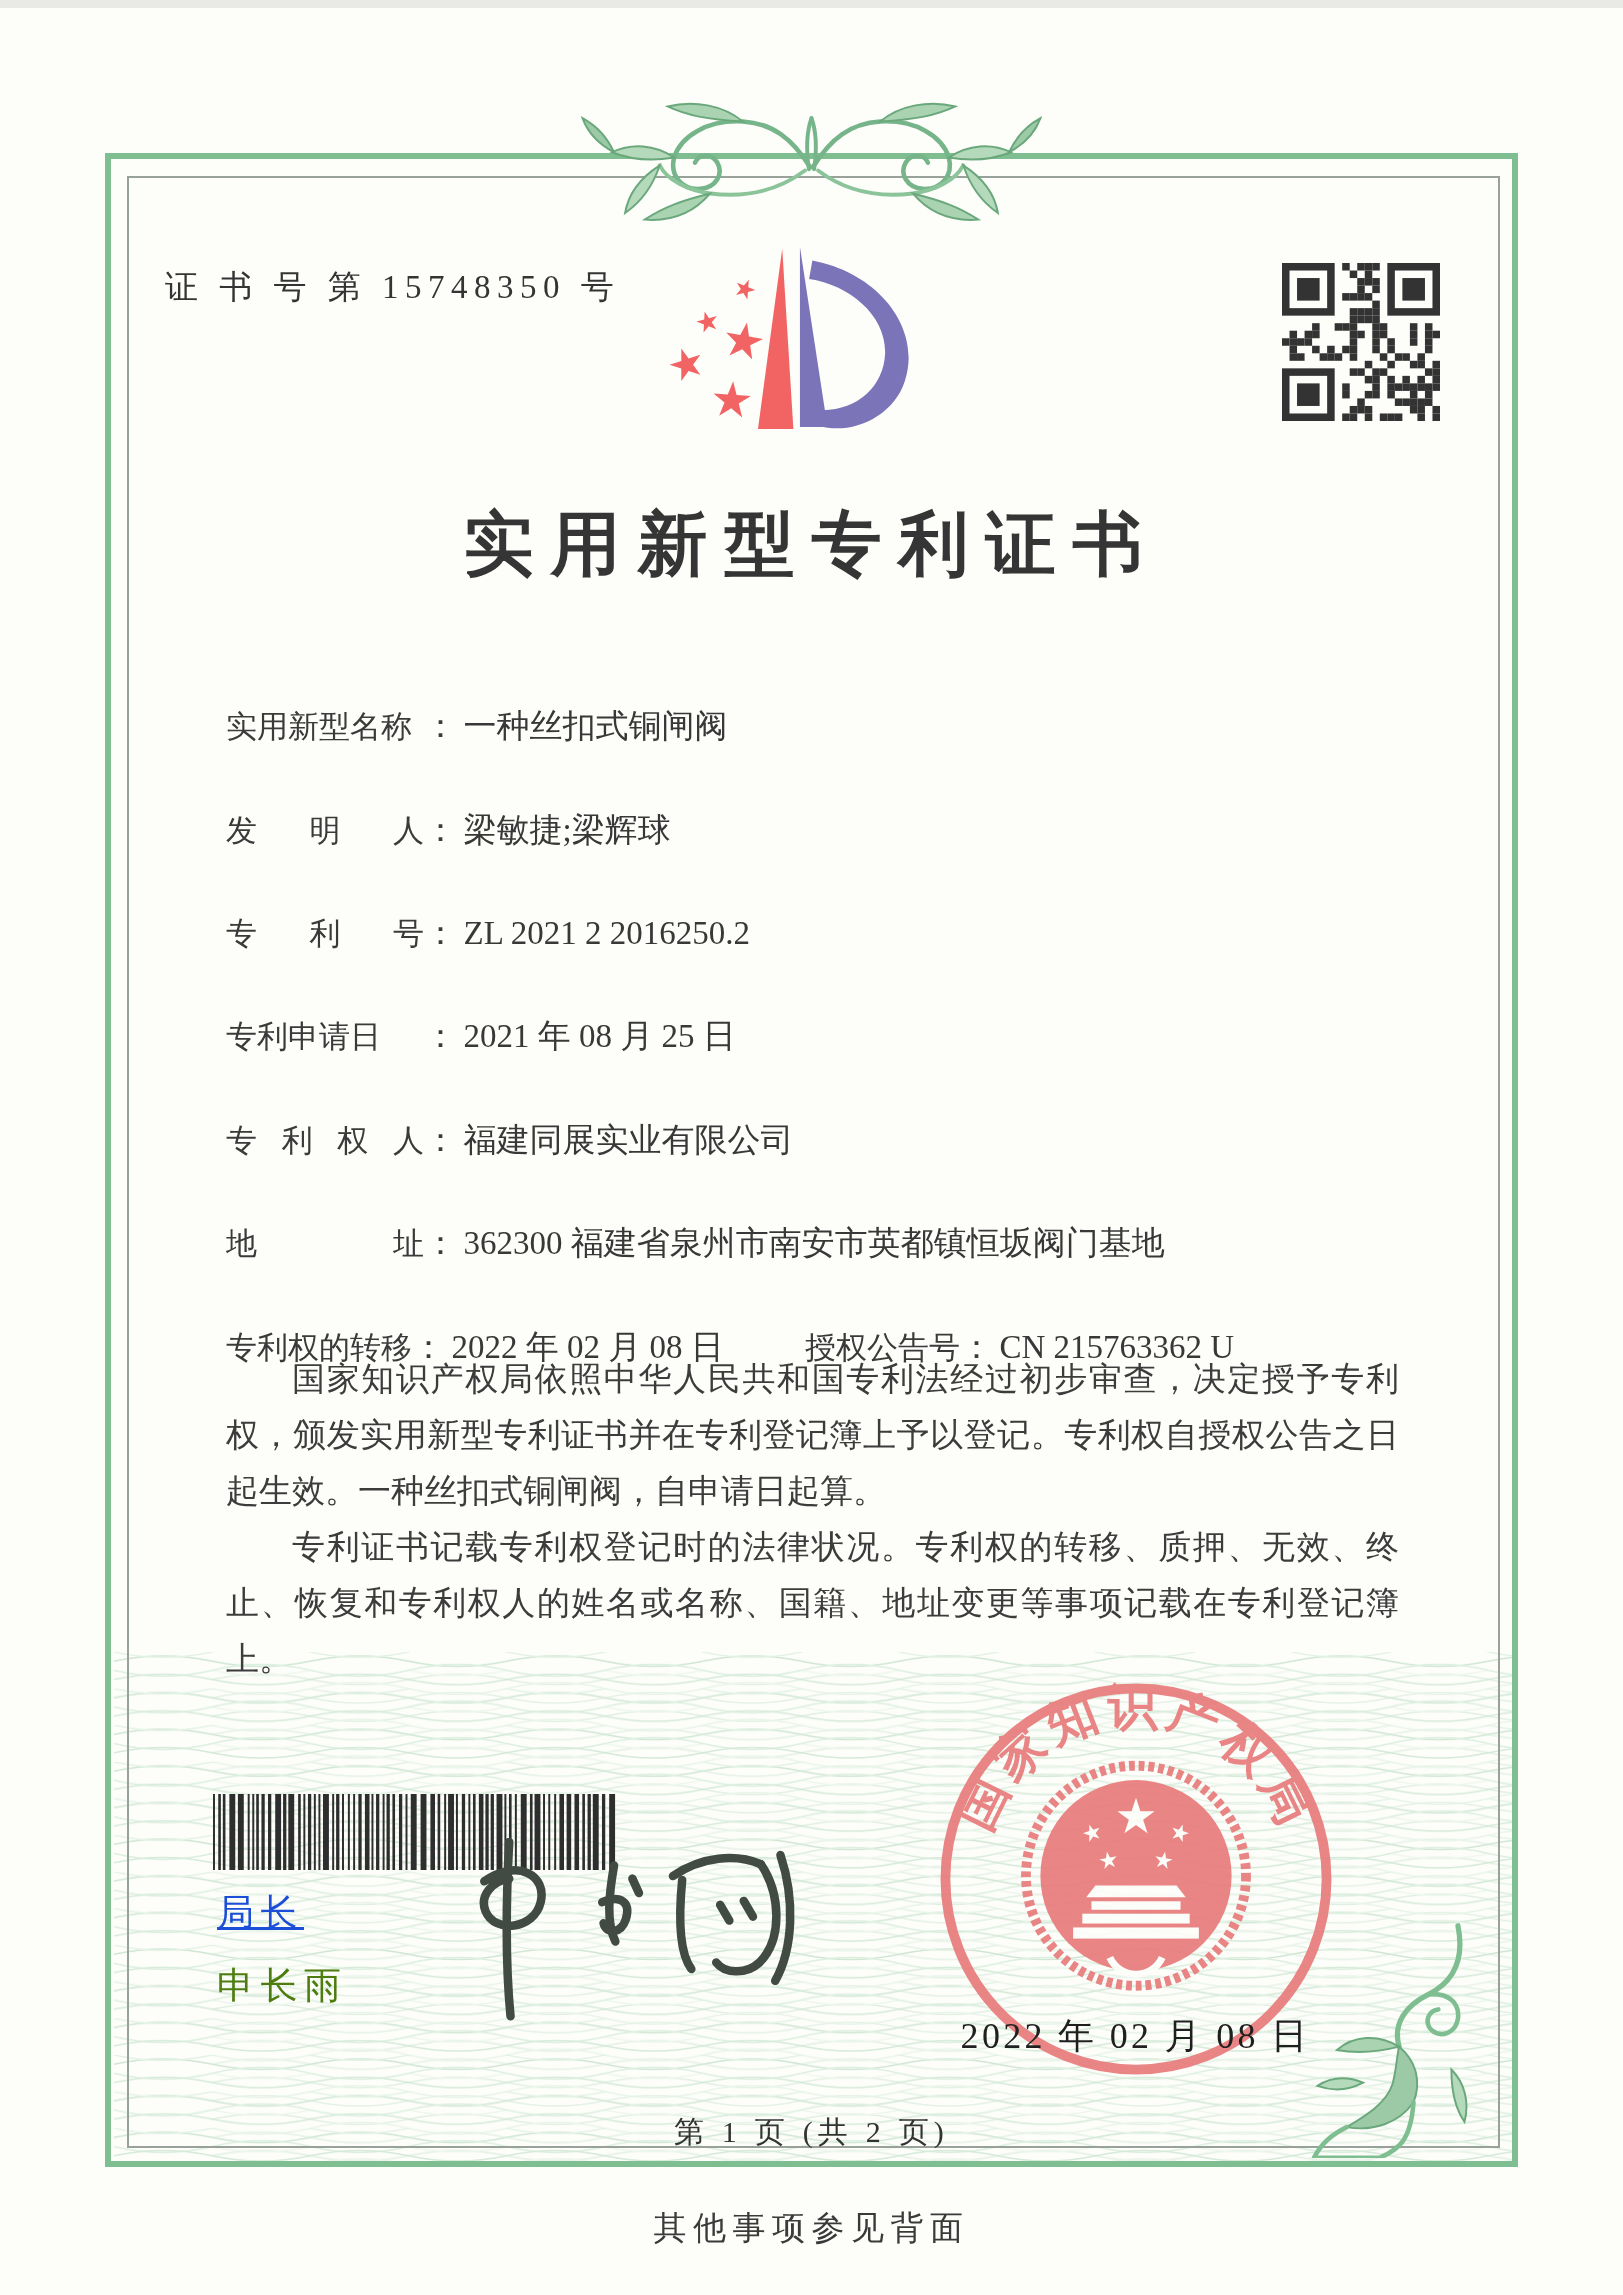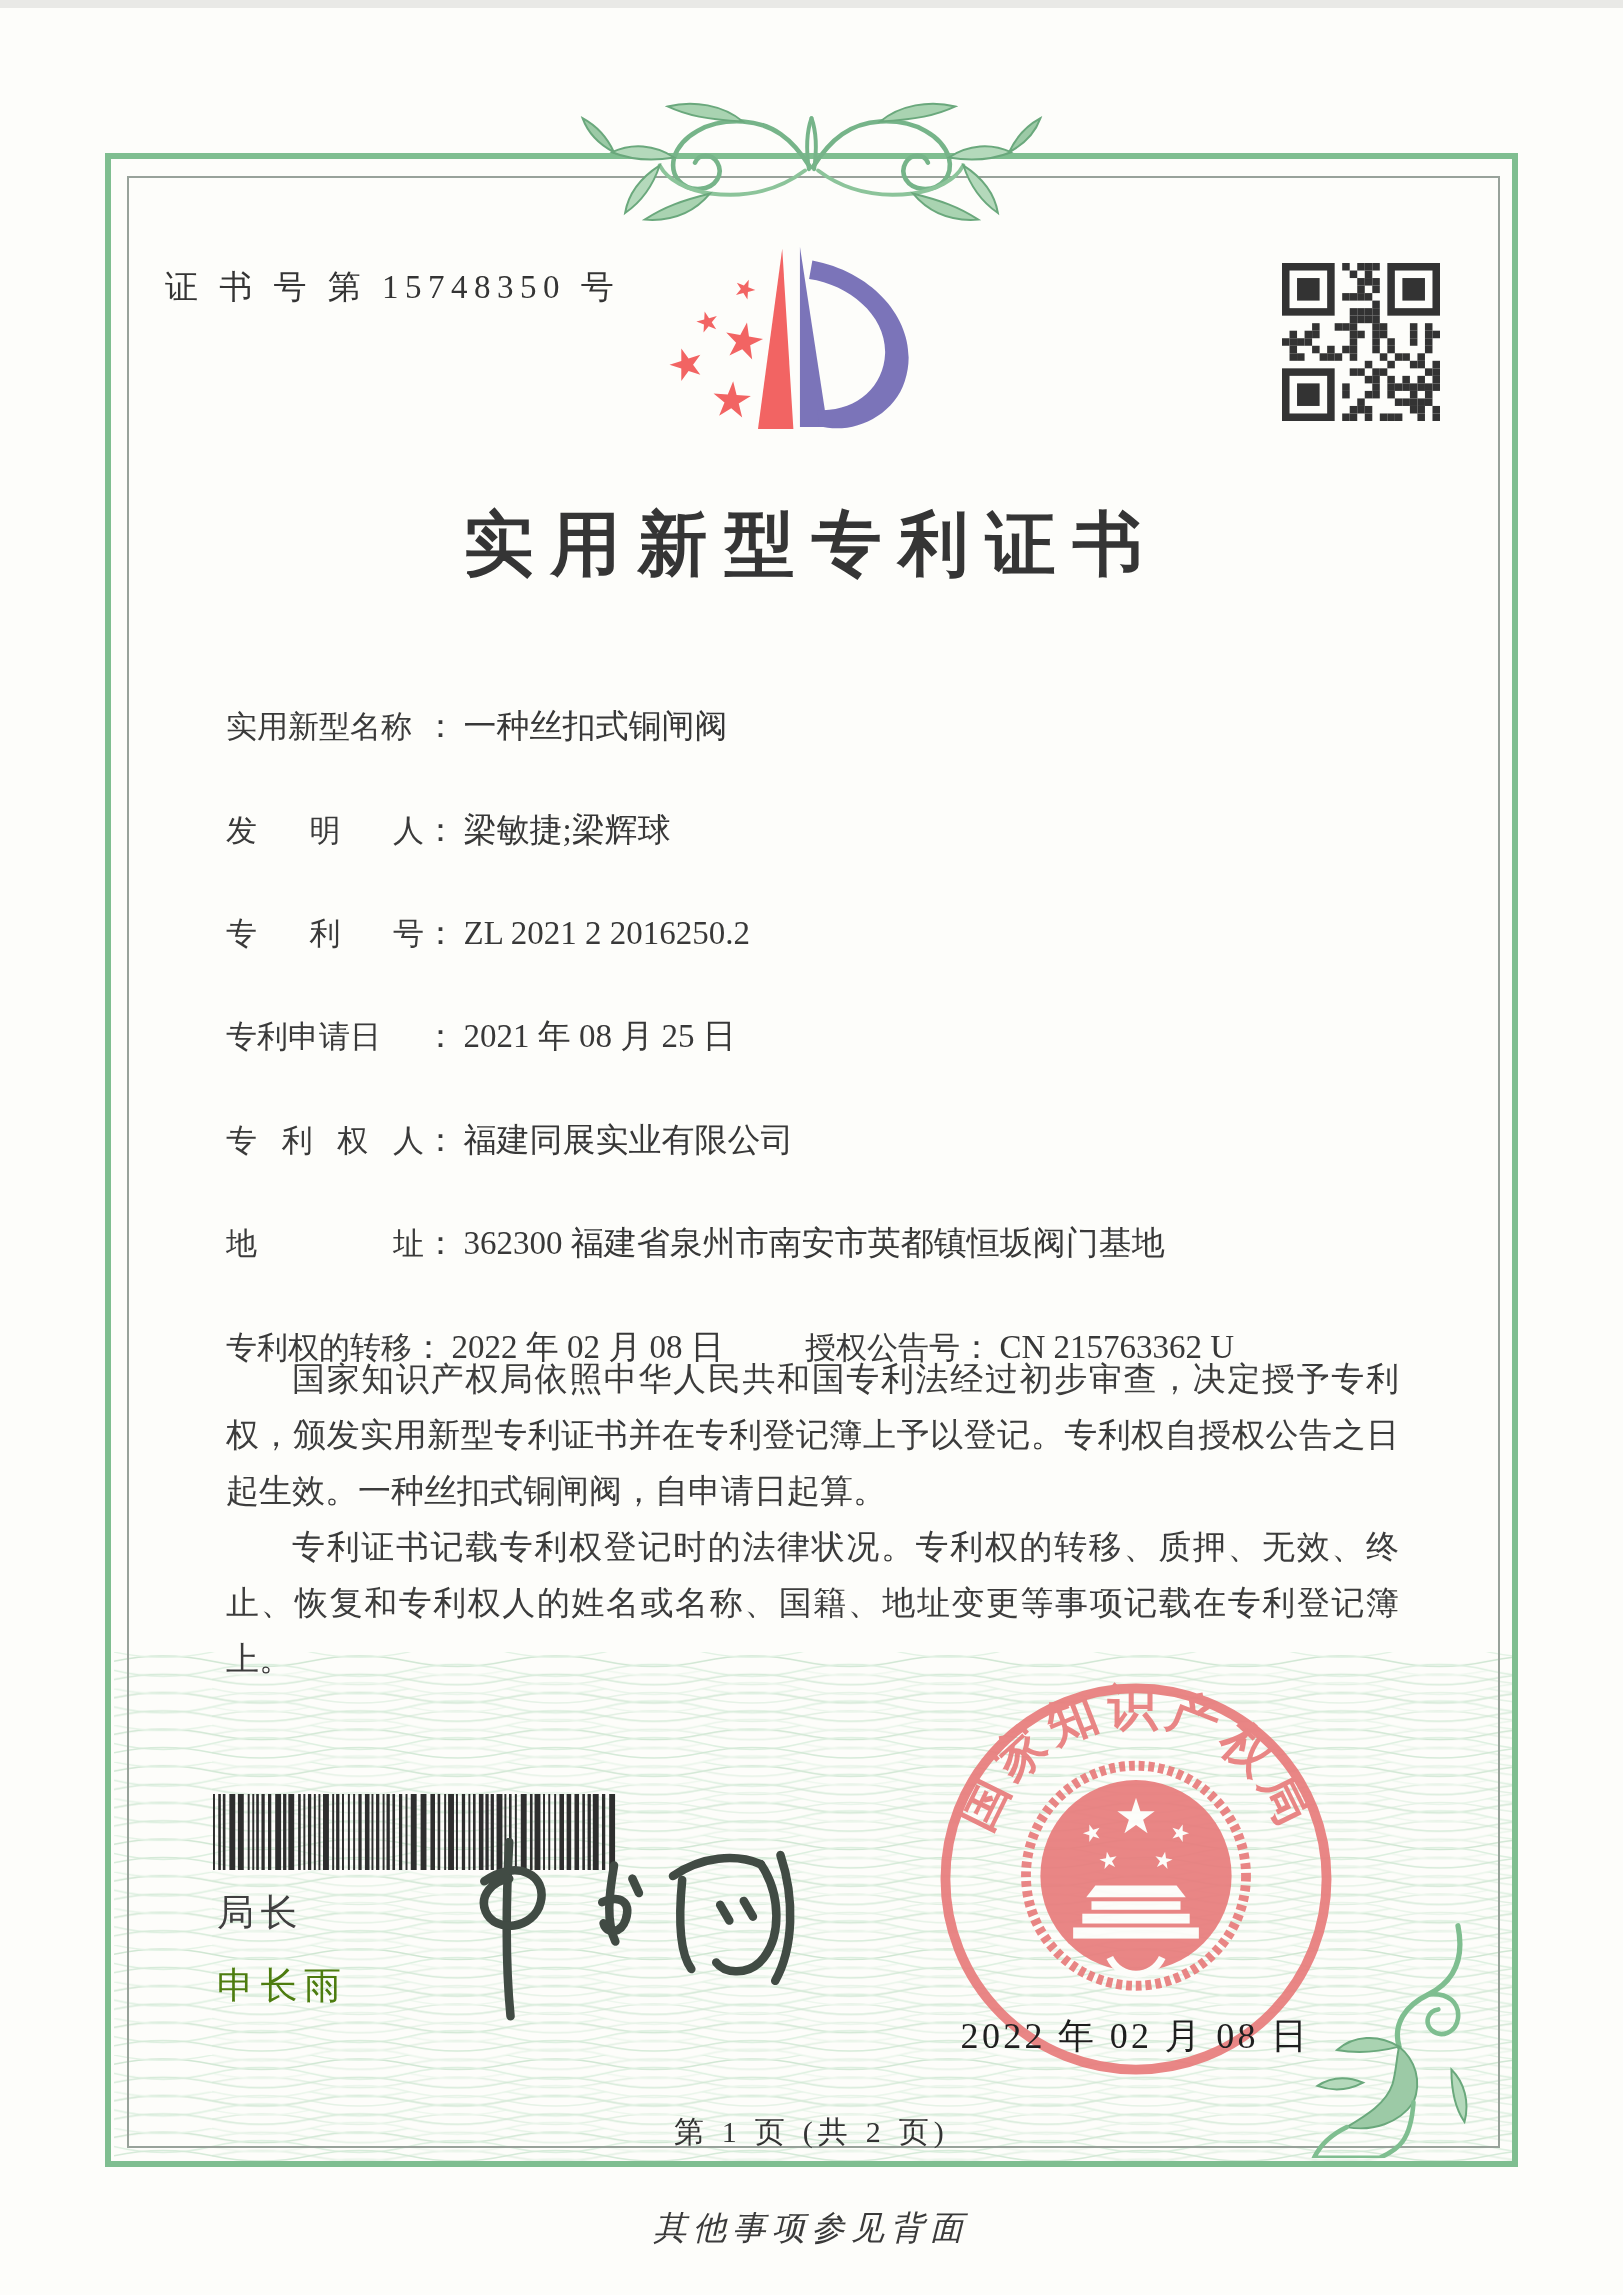--- a/index.html
+++ b/index.html
@@ -29,28 +29,28 @@
   .spread .f-label{text-align:justify;text-align-last:justify;}
   .f-label.auto{width:auto;}
   .f-colon{display:inline-block;vertical-align:top;}
   .f-value{display:inline-block;vertical-align:top;margin-left:6.5px;color:#383838;}
   .row2{position:absolute;left:579px;top:0;}
   
   .paras{position:absolute;left:226px;top:1343px;width:1173px;}
   .paras p{margin:0;font-size:33px;line-height:56px;text-align:justify;text-indent:2em;color:#3c3c3c;}
   
   .barcode{position:absolute;left:213px;top:1786px;width:406px;height:76px;}
-  .director-title{position:absolute;left:217px;top:1880px;font-size:37px;letter-spacing:6.5px;color:#404040;}
+  .director-title{position:absolute;left:217px;top:1880px;font-size:37px;letter-spacing:6.5px;color:#1d4ed8;text-decoration:underline;}
   .director-name{position:absolute;left:217px;top:1953px;font-size:37px;letter-spacing:6.5px;color:#4d7c0f;}
   .signature{position:absolute;left:445px;top:1830px;width:380px;height:190px;}
   .seal{position:absolute;left:933px;top:1668px;width:406px;height:406px;}
   .seal-date{position:absolute;left:939px;top:2004px;width:393px;text-align:center;
     font-size:36px;letter-spacing:3.3px;color:#1f1f1f;}
   .page-no{position:absolute;left:0;top:2104px;width:100%;text-align:center;font-size:30px;letter-spacing:5.2px;color:#333;}
-  .back-note{position:absolute;left:0;top:2198px;width:100%;text-align:center;font-size:33px;letter-spacing:6.5px;color:#3a3a3a;font-style:italic;}
+  .back-note{position:absolute;left:0;top:2198px;width:100%;text-align:center;font-size:33px;letter-spacing:6.5px;color:#3a3a3a;}
 </style>
 </head>
 <body>
 
 <div class="page">
 
   <svg class="wave-band" viewBox="0 0 2142 778" preserveAspectRatio="none">
     <defs>
       <pattern id="wv" width="300" height="56" patternUnits="userSpaceOnUse">
         <path d="M0 14 Q75 -2 150 14 T300 14" fill="none" stroke="#cfe6d2" stroke-width="2.4"></path>

